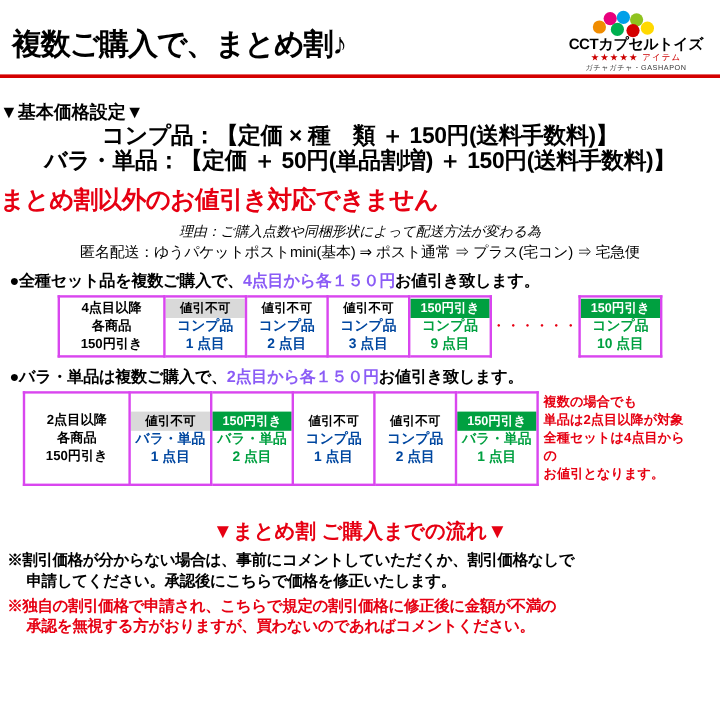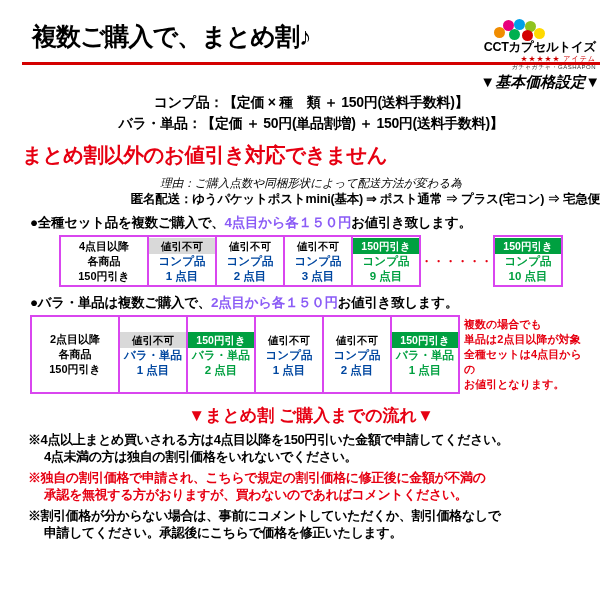--- a/index.html
+++ b/index.html
@@ -12,45 +12,44 @@
     background: #ffffff;
     font-family: "Liberation Sans", sans-serif;
     color: #000000;
     overflow: hidden;
   }
   #page {
     position: relative;
     width: 600px;
     height: 600px;
     box-sizing: border-box;
-    padding-left: 22px;
   }
 
   
   .header {
     position: relative;
     height: 62px;
     border-bottom: 3px solid #d40000;
   }
   .header-title {
     position: absolute;
     left: 10px;
     top: 20px;
     font-size: 25px;
     font-weight: bold;
     letter-spacing: -1px;
     white-space: nowrap;
   }
   .logo-box {
     position: absolute;
     right: 4px;
-    top: 18px;
+    top: 8px;
     width: 132px;
     height: 56px;
-    text-align: right;
+    text-align: center;
   }
   .logo-dots {
     position: relative;
     height: 22px;
     margin-top: 1px;
   }
   .logo-dots span {
     position: absolute;
     display: block;
     width: 11px;
@@ -78,28 +77,27 @@
     line-height: 9px;
   }
   .logo-sub2 {
     font-size: 6px;
     color: #333;
     letter-spacing: 0.5px;
     line-height: 8px;
   }
 
   .sec-head {
-    text-align: right;
+    text-align: left;
     font-size: 15px;
     font-weight: bold;
-    margin-top: 8px;
-    font-style: italic;
+    margin-top: 19px;
   }
   .price-line {
-    font-size: 14px;
+    font-size: 19px;
     font-weight: bold;
     text-align: center;
     line-height: 21px;
     letter-spacing: -0.3px;
   }
   .warn {
     color: #e60012;
     font-size: 20.5px;
     font-weight: bold;
     margin-top: 7px;
@@ -107,22 +105,22 @@
   }
   .reason {
     font-size: 11.5px;
     text-align: center;
     margin-top: 6px;
     line-height: 16px;
     font-style: italic;
   }
   .ship {
     font-size: 12.5px;
-    font-weight: bold;
-    text-align: right;
+    font-weight: normal;
+    text-align: center;
     line-height: 16px;
     letter-spacing: -0.2px;
   }
 
   .bullet-line {
     font-size: 13.5px;
     font-weight: bold;
     margin: 7px 0 3px 8px;
     letter-spacing: -0.3px;
   }
@@ -180,21 +178,21 @@
     width: 128px;
     padding-left: 4px !important;
   }
 
   
   .flow-title {
     color: #e60012;
     font-size: 17px;
     font-weight: bold;
     text-align: center;
-    margin-top: 10px;
+    margin-top: 26px;
   }
   .flow-item {
     font-size: 13px;
     font-weight: bold;
     line-height: 17px;
     margin: 4px 0 0 6px;
     letter-spacing: -0.4px;
   }
   .flow-item .indent { display: block; padding-left: 16px; }
   .flow-red { color: #e60012; }
@@ -312,25 +310,21 @@
 単品は2点目以降が対象
 全種セットは4点目からの
 お値引となります。</td>
     </tr>
   </tbody>
     </table>
 
   <div class="flow-title">▼まとめ割 ご購入までの流れ▼</div>
 
   <div class="flow-item">
-    <span>※4点以上まとめ買いされる方は4点目以降を150円引いた金額で申請してください。</span>
-    <span class="indent">4点未満の方は独自の割引価格をいれないでください。</span>
+    <span>※割引価格が分からない場合は、事前にコメントしていただくか、割引価格なしで</span>
+    <span class="indent">申請してください。承認後にこちらで価格を修正いたします。</span>
   </div>
   <div class="flow-item flow-red">
     <span>※独自の割引価格で申請され、こちらで規定の割引価格に修正後に金額が不満の</span>
     <span class="indent">承認を無視する方がおりますが、買わないのであればコメントください。</span>
   </div>
-  <div class="flow-item">
-    <span>※割引価格が分からない場合は、事前にコメントしていただくか、割引価格なしで</span>
-    <span class="indent">申請してください。承認後にこちらで価格を修正いたします。</span>
-  </div>
 
 </div>
 
 </body></html>

